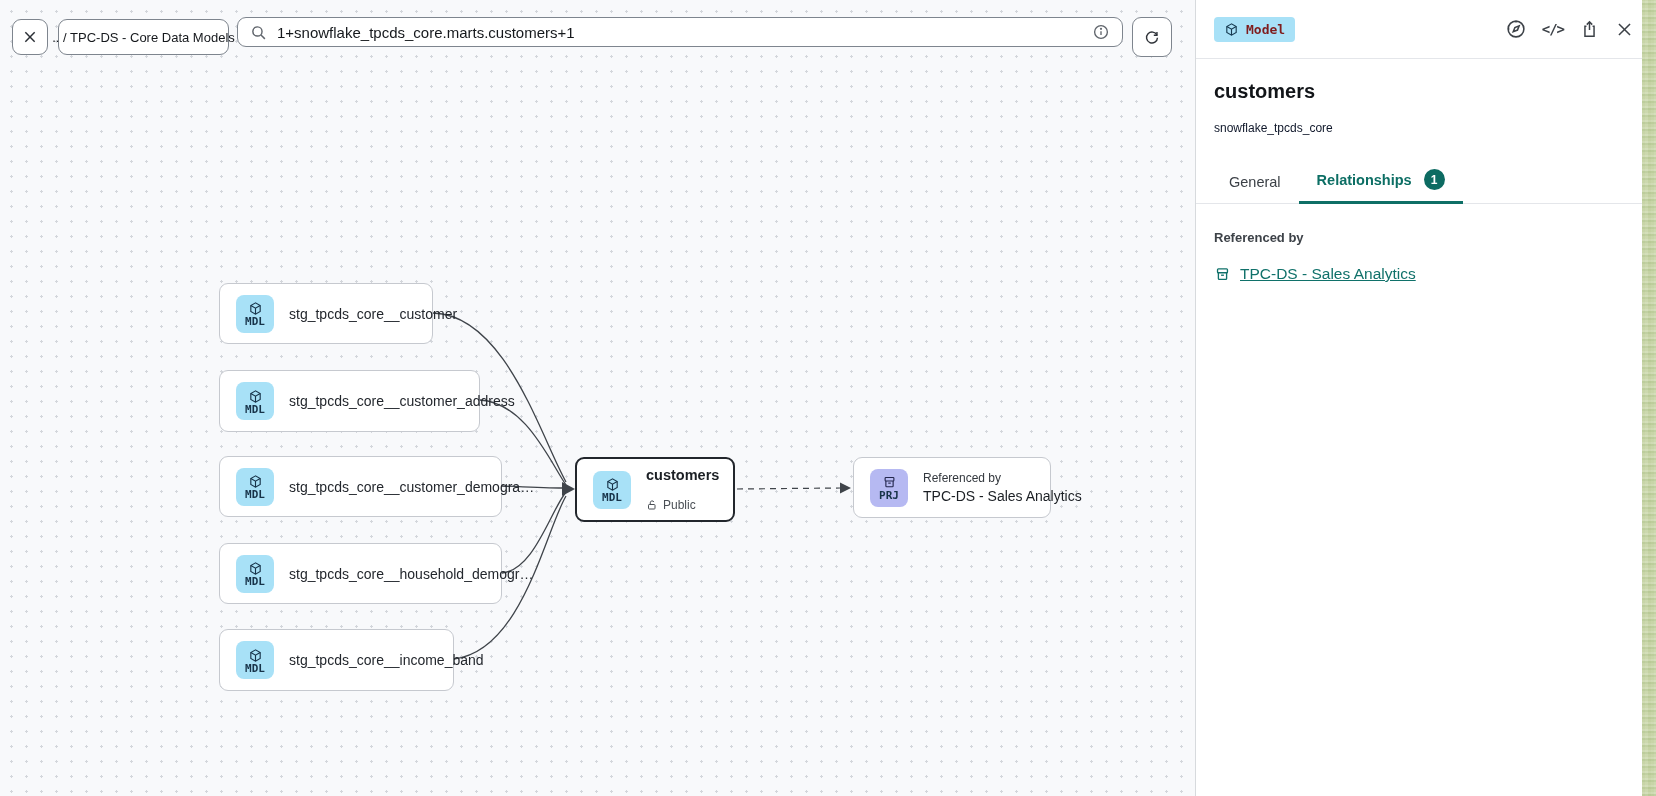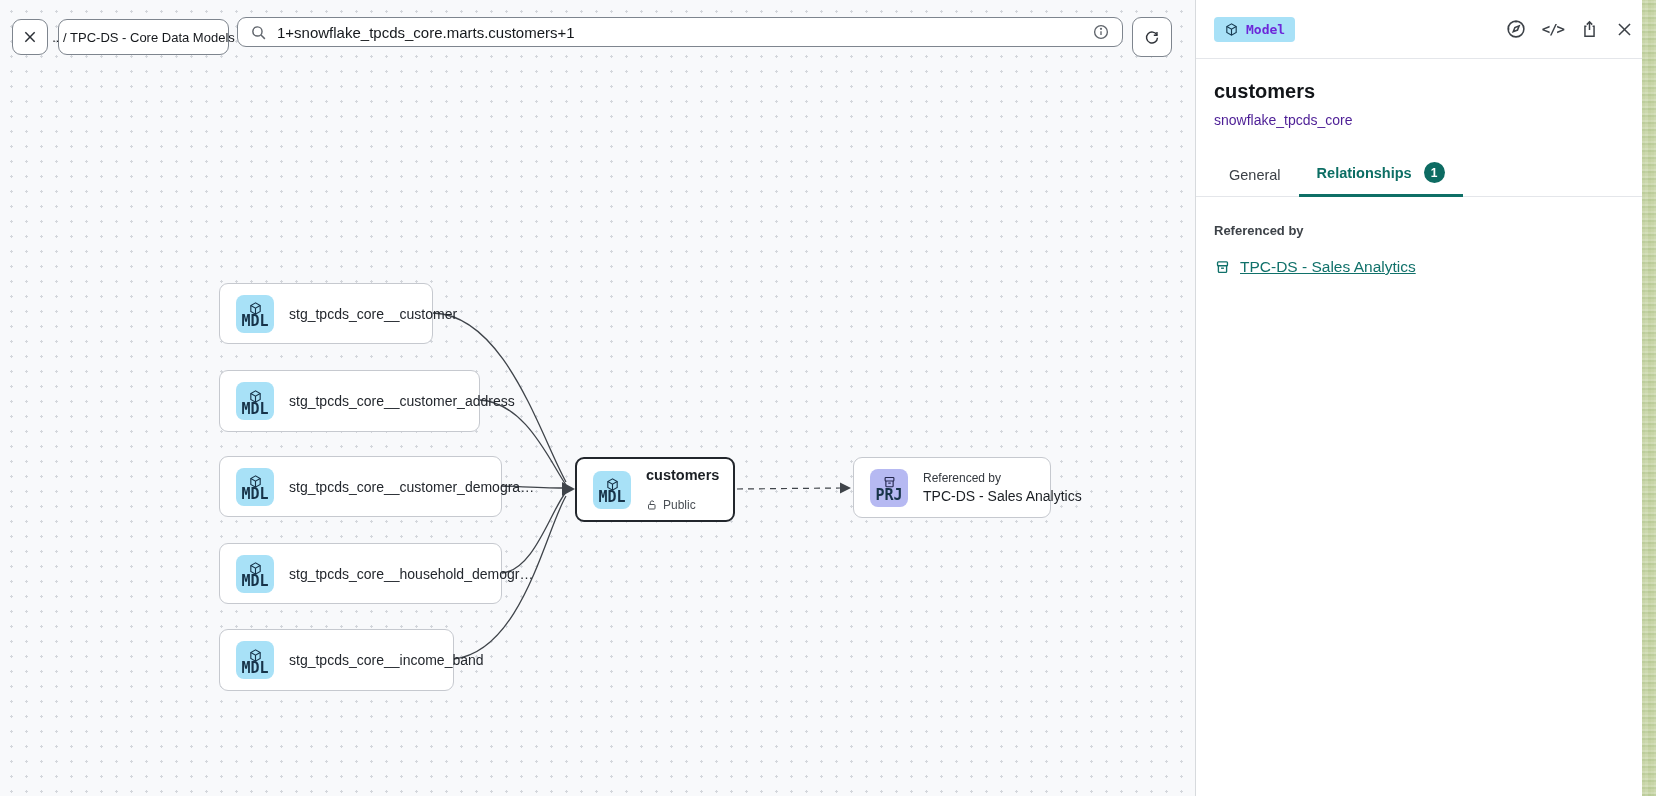--- a/index.html
+++ b/index.html
@@ -35,46 +35,46 @@
 
   
   .node {
     position:absolute; background:#fff; border:1px solid #c6c9cf; border-radius:9px;
     display:flex; align-items:center; gap:15px; padding:0 16px; cursor:pointer;
   }
   .node-badge {
     width:38px; height:38px; border-radius:8px; background:#a8e1f7; flex:none;
     display:flex; flex-direction:column; align-items:center; justify-content:center; color:#173349;
   }
-  .node-badge .b-label { font-family:"DejaVu Sans Mono",monospace; font-size:15px; font-weight:bold; line-height:9px; margin-top:1px; }
+  .node-badge .b-label { font-family:"DejaVu Sans Mono",monospace; font-size:11px; font-weight:bold; line-height:9px; margin-top:1px; }
   .node-badge.prj { background:#b6b9f2; }
   .node-label { font-size:14px; color:#23272d; white-space:nowrap; }
   .node.selected { border:2px solid #22262c; }
   .node-title { font-size:14.5px; font-weight:bold; color:#1b1f24; }
   .node-sub { display:flex; align-items:center; gap:5px; font-size:12px; color:#4a4f55; margin-top:15px; }
   .node-cap { font-size:12px; color:#33383e; }
   .node-ref-title { font-size:14px; color:#1b1f24; margin-top:3px; white-space:nowrap; }
 
   
   .panel {
     position:absolute; left:1195px; top:0; width:461px; height:796px; background:#fff;
     border-left:1px solid #d7dadd;
   }
   .panel-header { height:59px; display:flex; align-items:center; padding:0 22px 0 18px; border-bottom:1px solid #e4e6ea; }
   .type-badge {
-    display:inline-flex; align-items:center; gap:7px; background:#a8e1f7; color:#6d28d9;
+    display:inline-flex; align-items:center; gap:7px; background:#a8e1f7; color:#7f1d1d;
     font-family:"DejaVu Sans Mono",monospace; font-size:13px; font-weight:bold;
     padding:5px 10px; border-radius:4px;
   }
   .header-icons { margin-left:auto; display:flex; align-items:center; gap:15px; color:#3c4147; }
   .header-icons .icon { cursor:pointer; }
   .code-glyph { font-family:"DejaVu Sans Mono",monospace; font-size:14px; font-weight:bold; letter-spacing:-1px; }
 
   .panel-title { font-size:20px; font-weight:bold; color:#121519; margin:21px 22px 0 18px; }
-  .panel-subtitle { font-size:14px; color:#4c1d95; margin:9px 22px 0 18px; }
+  .panel-subtitle { font-size:12px; color:#0f172a; margin:18px 22px 0 18px; }
 
   .tabs { display:flex; align-items:flex-end; margin-top:24px; border-bottom:1px solid #e4e6ea; padding-left:15px; }
   .tab { padding:10px 18px 13px 18px; font-size:14.5px; color:#3c4147; cursor:pointer; position:relative; display:flex; align-items:center; gap:9px; }
   .tab.active { color:#0c6e64; font-weight:bold;gap:12px; }
   .tab.active::after { content:""; position:absolute; left:0; right:0; bottom:-1px; height:3px; background:#0e6f66; }
   .count-badge {
     background:#0d6b62; color:#fff; font-size:12px; font-weight:bold;
     width:21px; height:21px; border-radius:50%; display:flex; align-items:center; justify-content:center;
   }
 

